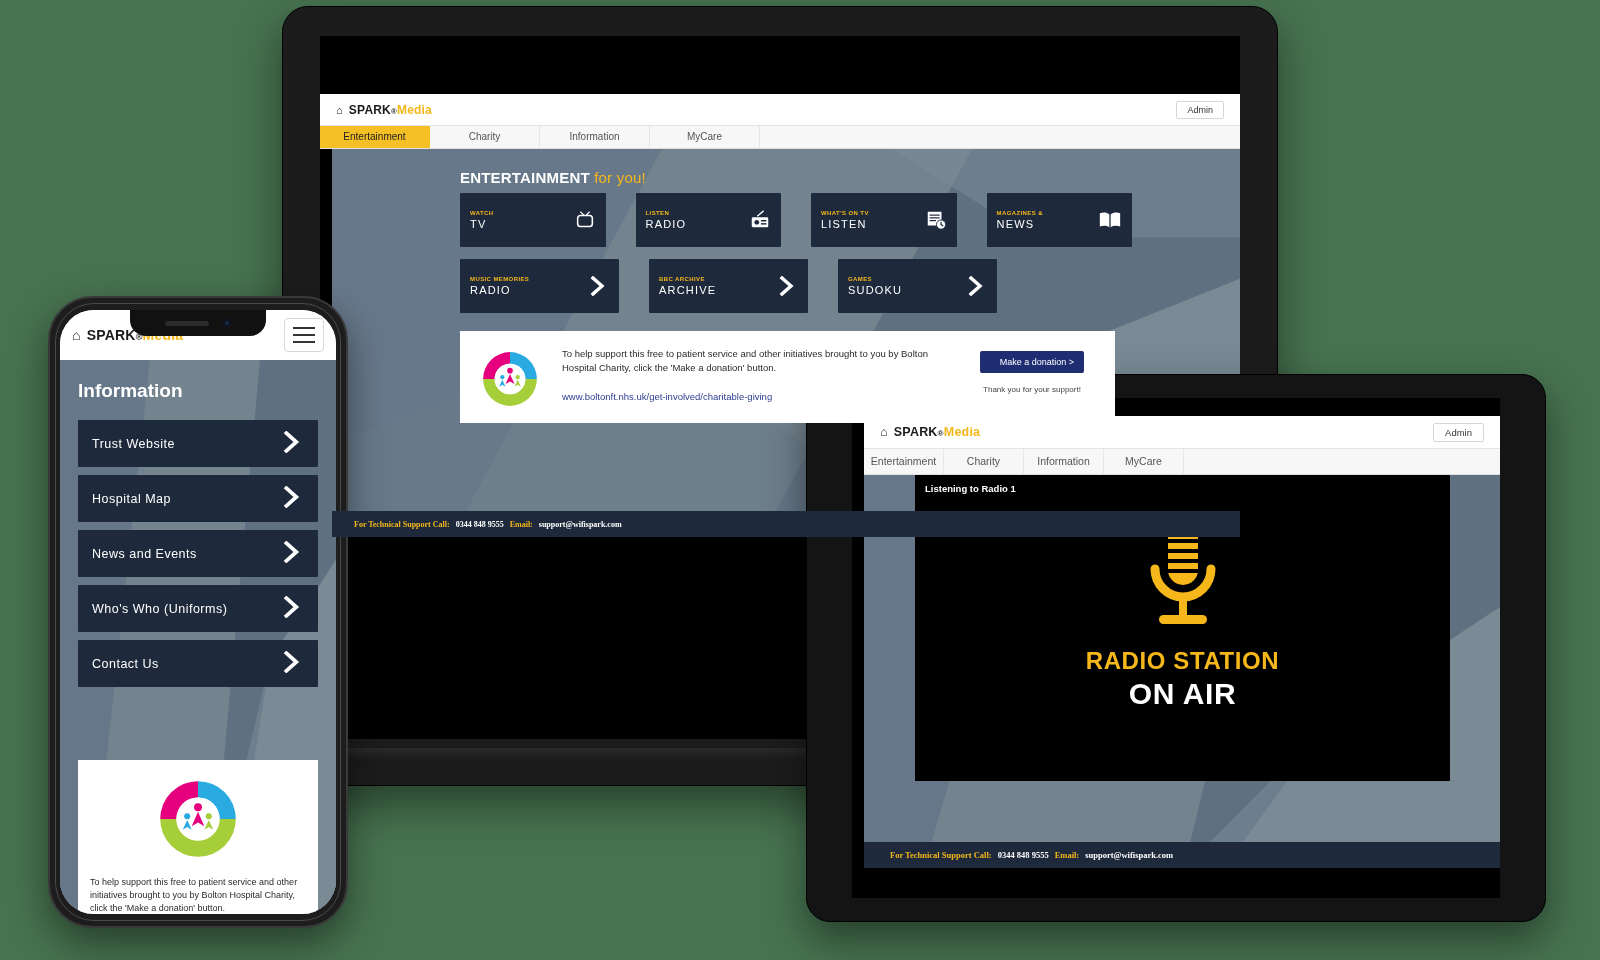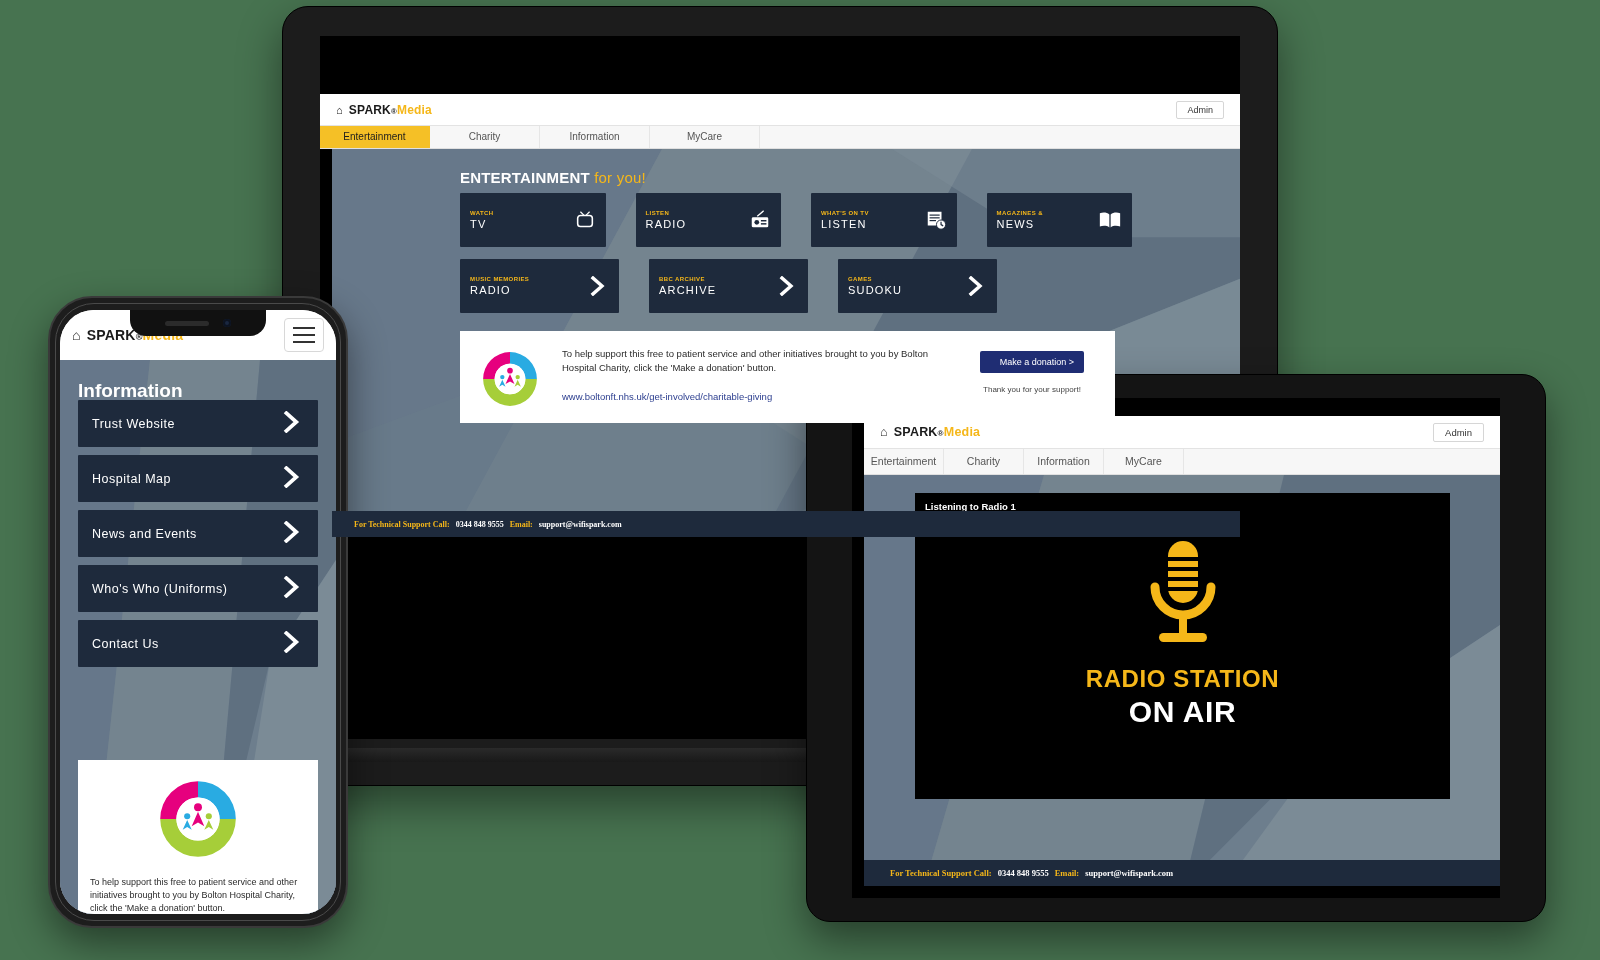--- a/index.html
+++ b/index.html
@@ -127,21 +127,21 @@
     position: absolute; left: 46px; top: 24px; width: 648px; height: 500px;
     background: #000; overflow: hidden;
   }
   .tab-app { position: absolute; left: 12px; top: 18px; width: 636px; height: 470px; overflow: hidden; }
 
   .tab-app .hdr { height: 33px; padding: 0 16px; }
   .tab-app .brand { font-size: 12.5px; }
   .tab-app .adminbtn { font-size: 9.5px; padding: 3px 11px; }
   .tab-app .tabs { height: 26px; }
   .tab-app .tab { width: 80px; line-height: 25px; font-size: 10.5px; }
-  .tab-app .canvas { position: absolute; left: 0; top: 59px; width: 636px; height: 411px; padding-left: 48px; }
+  .tab-app .canvas { position: absolute; left: 0; top: 41px; width: 636px; height: 411px; padding-left: 48px; }
 
   .radiobox {
     position: absolute; left: 51px; top: 18px; width: 535px; height: 306px;
     background: #000; overflow: hidden;
   }
   .radiobox .nowplaying { position: absolute; left: 10px; top: 8px; color: #fff; font-size: 9.5px; font-weight: bold; }
   .radiobox .center { position: absolute; left: 0; right: 0; top: 44px; text-align: center; }
   .radiobox .rs { color: #f5b719; font-size: 24px; font-weight: bold; letter-spacing: .6px; margin-top: 6px; }
   .radiobox .oa { color: #fff; font-size: 30px; font-weight: bold; letter-spacing: .6px; margin-top: 2px; }
 
@@ -178,21 +178,21 @@
   }
   .ph-hdr .brand { font-size: 14px; }
   .burger {
     width: 40px; height: 34px; border: 1px solid #d8d8d8; border-radius: 4px; background: #fff;
     display: flex; flex-direction: column; align-items: center; justify-content: center; gap: 5px;
   }
   .burger span { display: block; width: 22px; height: 2px; background: #333; }
 
   .ph-body { position: relative; height: 554px; overflow: hidden; }
   .ph-h1 { position: absolute; left: 18px; top: 20px; color: #fff; font-size: 19px; font-weight: bold; z-index: 4; }
-  .ph-list { position: absolute; left: 18px; top: 40px; width: 240px; z-index: 4; }
+  .ph-list { position: absolute; left: 18px; top: 60px; width: 240px; z-index: 4; }
   .ph-item {
     height: 47px; background: #1e2a3c; color: #fff; margin-bottom: 8px;
     display: flex; align-items: center; justify-content: space-between;
     padding: 0 14px; font-size: 12.5px; letter-spacing: .5px; border-radius: 1px;
   }
   .ph-don {
     position: absolute; left: 18px; top: 400px; width: 240px; height: 170px;
     background: #fff; z-index: 4; padding: 14px 12px 0 12px; overflow: hidden;
   }
   .ph-don .logowrap { text-align: center; }

